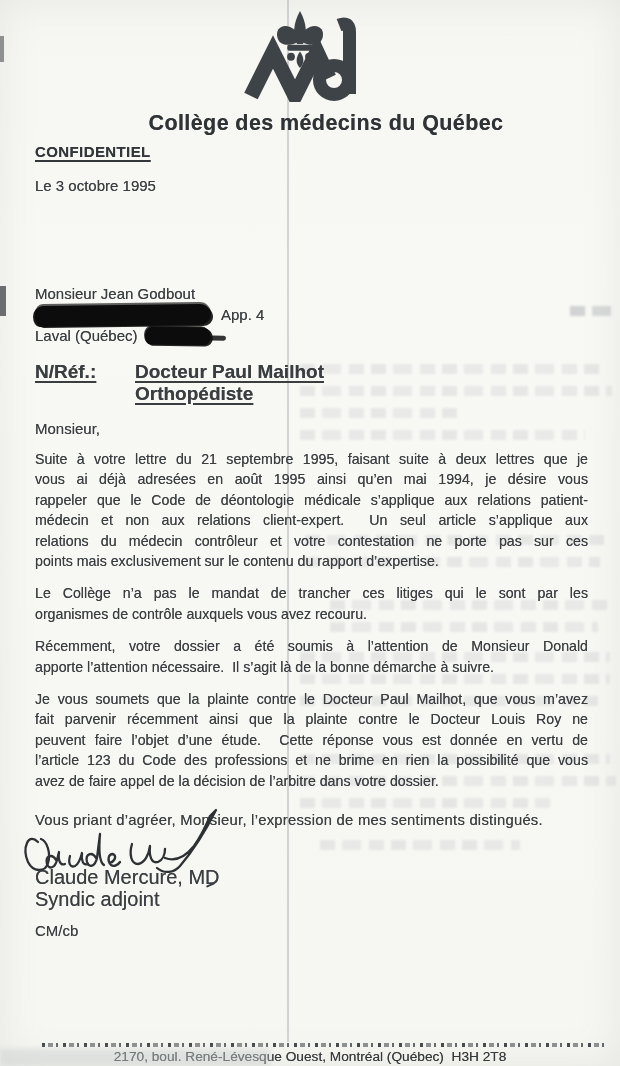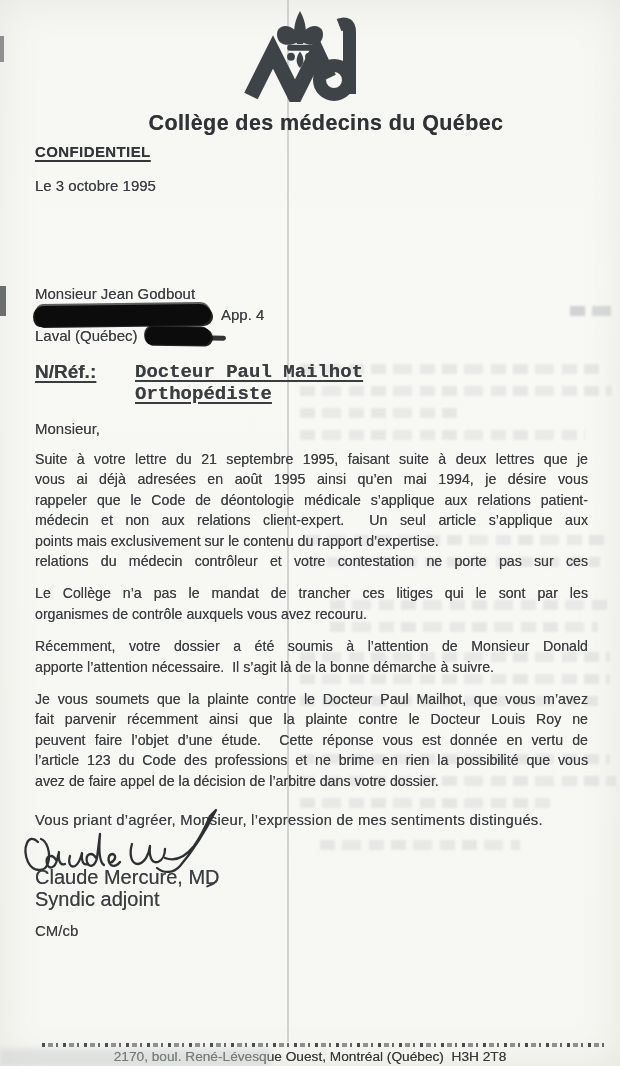--- a/index.html
+++ b/index.html
@@ -38,21 +38,21 @@
         transform:rotate(.8deg);
         box-shadow:2px 1px 0 rgba(12,12,12,.9), -1px -1px 0 rgba(12,12,12,.8); }
   .r2::after { content:""; position:absolute; right:-15px; top:45%; width:16px; height:5px;
         background:rgba(18,18,18,.85); border-radius:3px; }
 
   
   .ref { position:absolute; left:35px; top:361px; display:flex; font-size:19px; }
   .ref-label { font-weight:700; width:100px;
         text-decoration:underline; text-underline-offset:3px; text-decoration-thickness:1.5px; }
   .ref-lines { font-weight:700; line-height:22px; }
-  .ref-lines div { text-decoration:underline; text-underline-offset:3px; text-decoration-thickness:1.5px;font-family:Liberation Mono, monospace; }
+  .ref-lines div { text-decoration:underline; text-underline-offset:3px; text-decoration-thickness:1.5px; }
 
   .salutation { position:absolute; left:35px; top:420px; font-size:15px; }
 
   
   .body { position:absolute; left:35px; top:449px; width:553px; font-size:14.2px; }
   .para { margin:0 0 12px 0; }
   .line { line-height:20.4px; white-space:pre-wrap;
           text-align:justify; text-align-last:justify; }
   .line.last { text-align-last:left; }
 
@@ -159,22 +159,22 @@
   </div>
 
   <div class="salutation ink">Monsieur,</div>
 
   <div class="body ink">
       <div class="para">
         <div class="line">Suite à votre lettre du 21 septembre 1995, faisant suite à deux lettres que je</div>
         <div class="line">vous ai déjà adresées en août 1995 ainsi qu’en mai 1994, je désire vous</div>
         <div class="line">rappeler que le Code de déontologie médicale s’applique aux relations patient-</div>
         <div class="line">médecin et non aux relations client-expert.  Un seul article s’applique aux</div>
+        <div class="line">relations du médecin contrôleur et votre contestation ne porte pas sur ces</div>
         <div class="line last">points mais exclusivement sur le contenu du rapport d’expertise.</div>
-        <div class="line">relations du médecin contrôleur et votre contestation ne porte pas sur ces</div>
       </div>
       <div class="para">
         <div class="line">Le Collège n’a pas le mandat de trancher ces litiges qui le sont par les</div>
         <div class="line last">organismes de contrôle auxquels vous avez recouru.</div>
       </div>
       <div class="para">
         <div class="line">Récemment, votre dossier a été soumis à l’attention de Monsieur Donald</div>
         <div class="line last">apporte l’attention nécessaire.  Il s’agit là de la bonne démarche à suivre.</div>
       </div>
       <div class="para">

